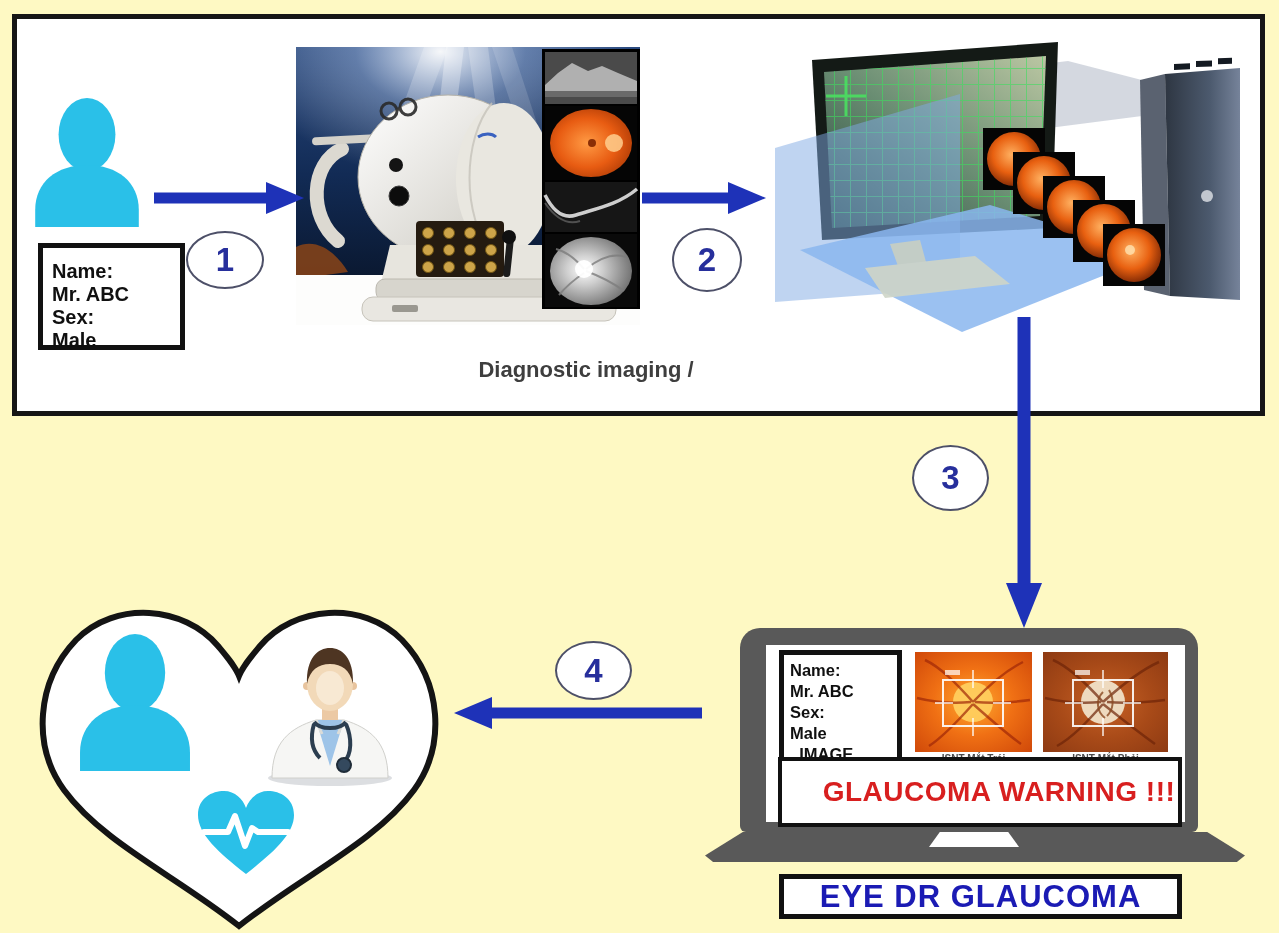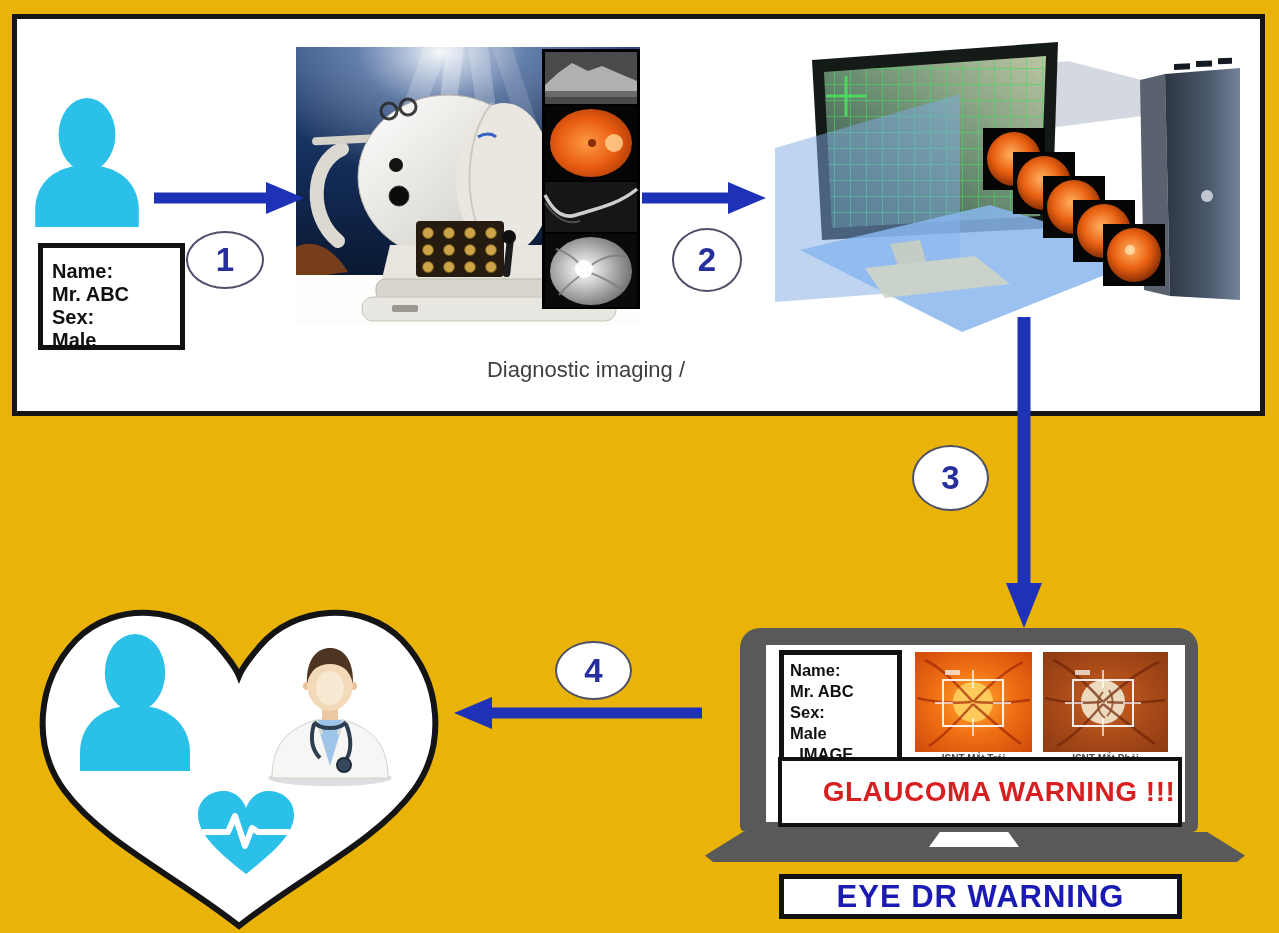--- a/index.html
+++ b/index.html
@@ -1,29 +1,29 @@
 <!DOCTYPE html>
 <html><head>
 <meta charset="utf-8">
 <style>
   html,body{margin:0;padding:0;background:#ffffff;}
-  #stage{position:relative;width:1279px;height:933px;background:#eab308;overflow:hidden;
+  #stage{position:relative;width:1279px;height:933px;background:#fef9c3;overflow:hidden;
          font-family:"Liberation Sans",sans-serif;}
   .abs{position:absolute;}
   
   .dept-box{left:12px;top:14px;width:1253px;height:402px;border:5px solid #161616;background:#ffffff;box-sizing:border-box;}
   
   .info-card{background:#ffffff;border:5px solid #111111;box-sizing:border-box;color:#101010;font-weight:bold;}
   .card1{left:38px;top:243px;width:147px;height:107px;font-size:20px;line-height:23px;padding:12px 4px 0 9px;}
   .card2{left:779px;top:650px;width:123px;height:119px;font-size:16.5px;line-height:21px;padding:5px 2px 0 6px;z-index:6;}
   
   .badge{display:flex;align-items:center;justify-content:center;border:2px solid #4d5068;border-radius:50%;
          background:#ffffff;color:#272f9c;font-weight:bold;font-size:33px;z-index:8;}
   
-  .imaging-caption{left:420px;top:357px;width:332px;text-align:center;color:#3e3e3e;font-weight:normal;
+  .imaging-caption{left:420px;top:357px;width:332px;text-align:center;color:#3e3e3e;font-weight:bold;
                    font-size:22px;line-height:25px;}
   
   .laptop-bezel{left:740px;top:628px;width:458px;height:204px;background:#595959;border-radius:20px 20px 6px 6px;z-index:4;}
   .laptop-screen{left:766px;top:645px;width:419px;height:177px;background:#ffffff;z-index:5;}
   .laptop-base{left:705px;top:832px;width:540px;height:30px;background:#595959;z-index:5;
                clip-path:polygon(7% 0,93% 0,100% 78%,98.5% 100%,1.5% 100%,0 78%);}
   .laptop-notch{left:929px;top:832px;width:90px;height:15px;background:#ffffff;z-index:6;
                 clip-path:polygon(12% 0,88% 0,100% 100%,0 100%);}
   .fundus-caption{top:753px;text-align:center;color:#4c4c4c;font-size:10px;font-weight:bold;z-index:6;}
   .warning-box{left:778px;top:757px;width:404px;height:70px;border:4px solid #111;background:#fff;box-sizing:border-box;
@@ -325,21 +325,21 @@
   <div class="abs fundus-caption" style="left:1043px;width:125px">ISNT Mắt Phải</div>
 
   <div class="abs warning-box">
     <span>GLAUCOMA WARNING !!!</span>
   </div>
 
   <div class="abs laptop-base"></div>
   <div class="abs laptop-notch"></div>
 
   <div class="abs software-box">
-    <span>EYE DR WARNING</span>
+    <span>EYE DR GLAUCOMA</span>
   </div>
 
   <svg class="abs" style="left:452px;top:694px;z-index:7" width="252" height="38" viewBox="0 0 252 38">
     <line x1="38" y1="19" x2="250" y2="19" stroke="#1e32b8" stroke-width="11"></line>
     <polygon points="40,3 2,19 40,35" fill="#1e32b8"></polygon>
   </svg>
   <div class="abs badge" style="left:555px;top:641px;width:73px;height:55px">
     <span>4</span>
   </div>
 

